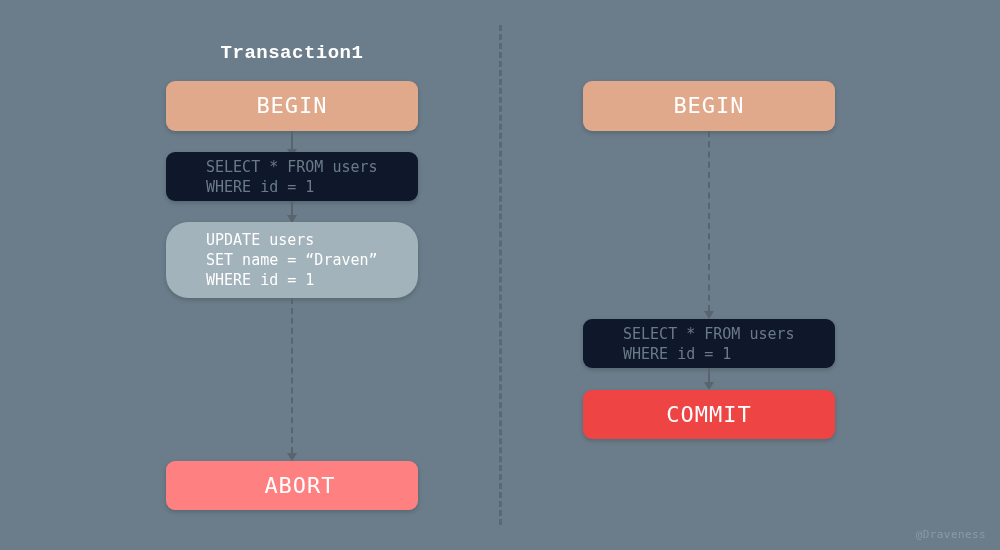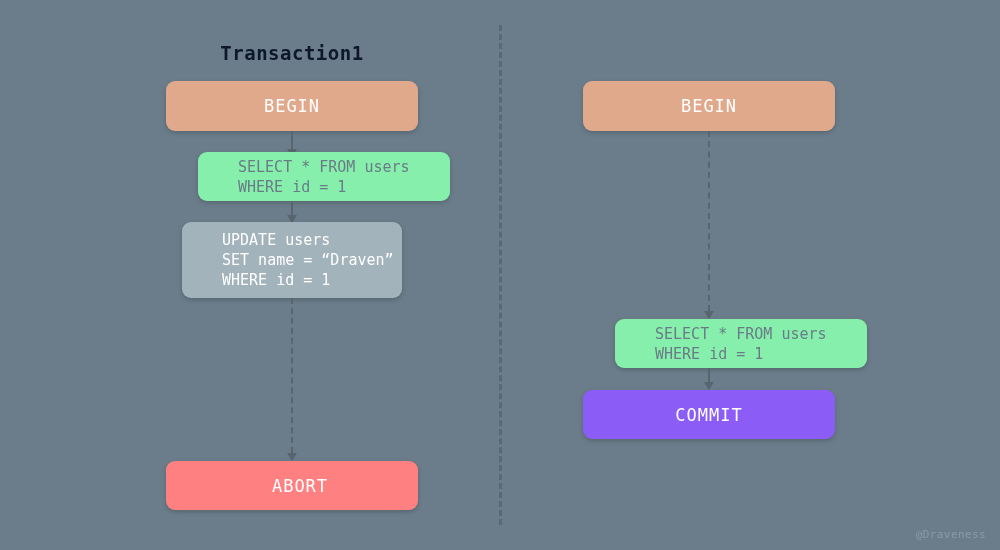--- a/index.html
+++ b/index.html
@@ -16,25 +16,26 @@
   }
   #diagram {
     position: absolute;
     inset: 0;
   }
   
   .col-title {
     position: absolute;
     width: 252px;
     text-align: center;
-    color: #0f172a;
+    color: #ffffff;
     font-size: 19px;
     font-weight: bold;
     letter-spacing: 0.5px;
     line-height: 24px;
+    font-family: Liberation Mono, monospace;
   }
   #title-t1 { left: 166px; top: 41px; }
   #title-t2 { left: 583px; top: 41px; }
 
   
   .node {
     position: absolute;
     box-sizing: border-box;
     border-radius: 9px;
     box-shadow: 0 2px 4px rgba(40,52,60,0.30);
@@ -44,33 +45,33 @@
   }
   .node .line {
     font-size: 15px;
     line-height: 20px;
     white-space: pre;
   }
   .node.center-txt {
     align-items: center;
   }
   .node.center-txt .line {
-    font-size: 17px;
+    font-size: 22px;
     letter-spacing: 1px;
   }
   .node.left-txt {
     padding-left: 40px;
   }
 
   
   .fill-begin  { background: #e1a98c; }
-  .fill-select { background: #86efac; margin-left: 32px; }
+  .fill-select { background: #0f172a; }
   .fill-update { background: #a3b3bb; }
   .fill-abort  { background: #ff8080; }
-  .fill-commit { background: #8b5cf6; }
+  .fill-commit { background: #ef4444; }
 
   
   .tx-white { color: #ffffff; }
   .tx-slate { color: #6a7b87; }
 
   
   .conn {
     position: absolute;
     width: 2px;
     background: transparent;
@@ -139,21 +140,21 @@
   <div class="node left-txt fill-select" style="left:166px; top:152px; width:252px; height:49px;">
     <div class="line tx-slate">SELECT * FROM users</div>
     <div class="line tx-slate">WHERE id = 1</div>
   </div>
 
   <div class="conn" style="left:291px; top:201px; height:22px;">
     <div class="stem" style="height:14px;"></div>
     <div class="head"></div>
   </div>
 
-  <div class="node left-txt fill-update" style="left:182px; top:222px; width:220px; height:76px;">
+  <div class="node left-txt fill-update" style="left:166px; top:222px; width:252px; height:76px;border-radius:22px;">
     <div class="line tx-white">UPDATE users</div>
     <div class="line tx-white">SET name = “Draven”</div>
     <div class="line tx-white">WHERE id = 1</div>
   </div>
 
   <div class="conn dashed" style="left:291px; top:298px; height:163px;">
     <div class="stem" style="height:155px;"></div>
     <div class="head"></div>
   </div>
 

